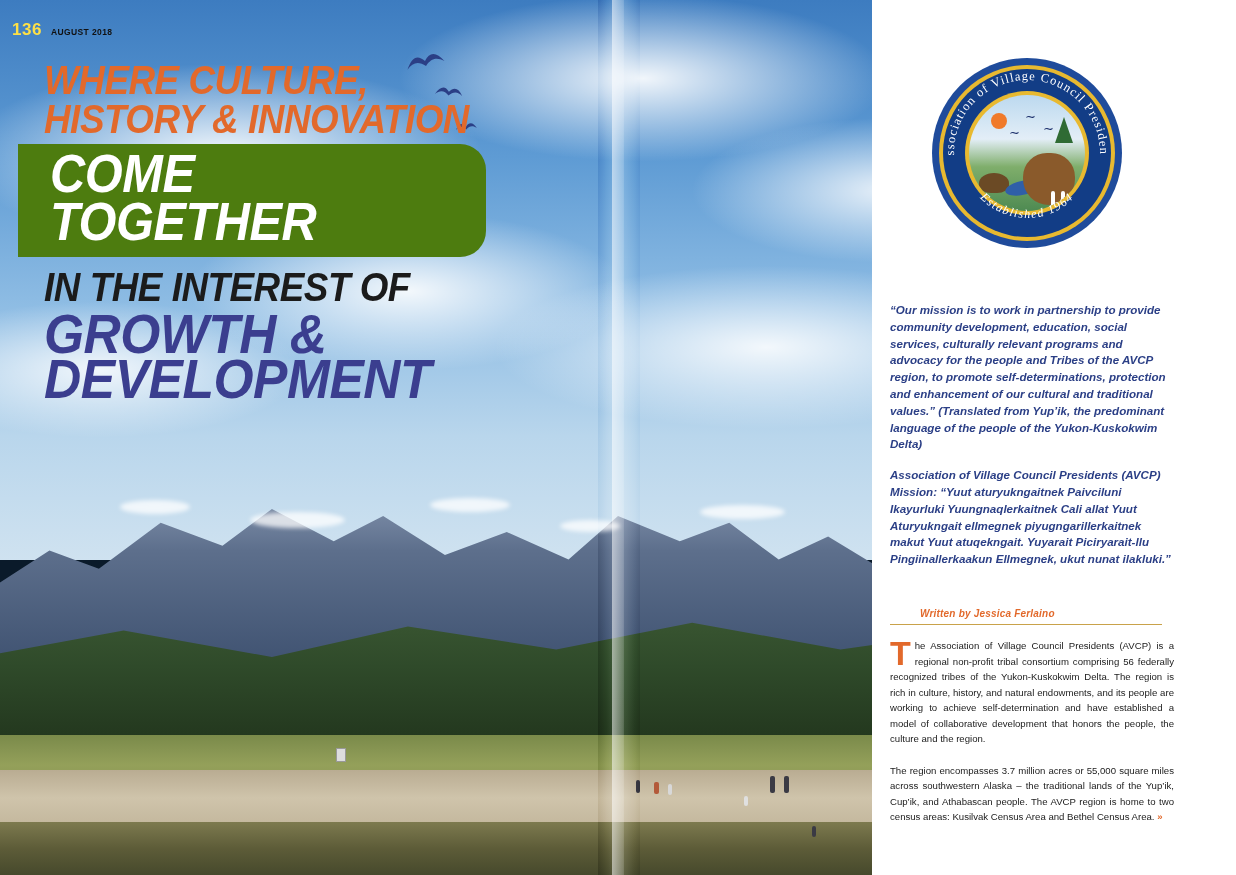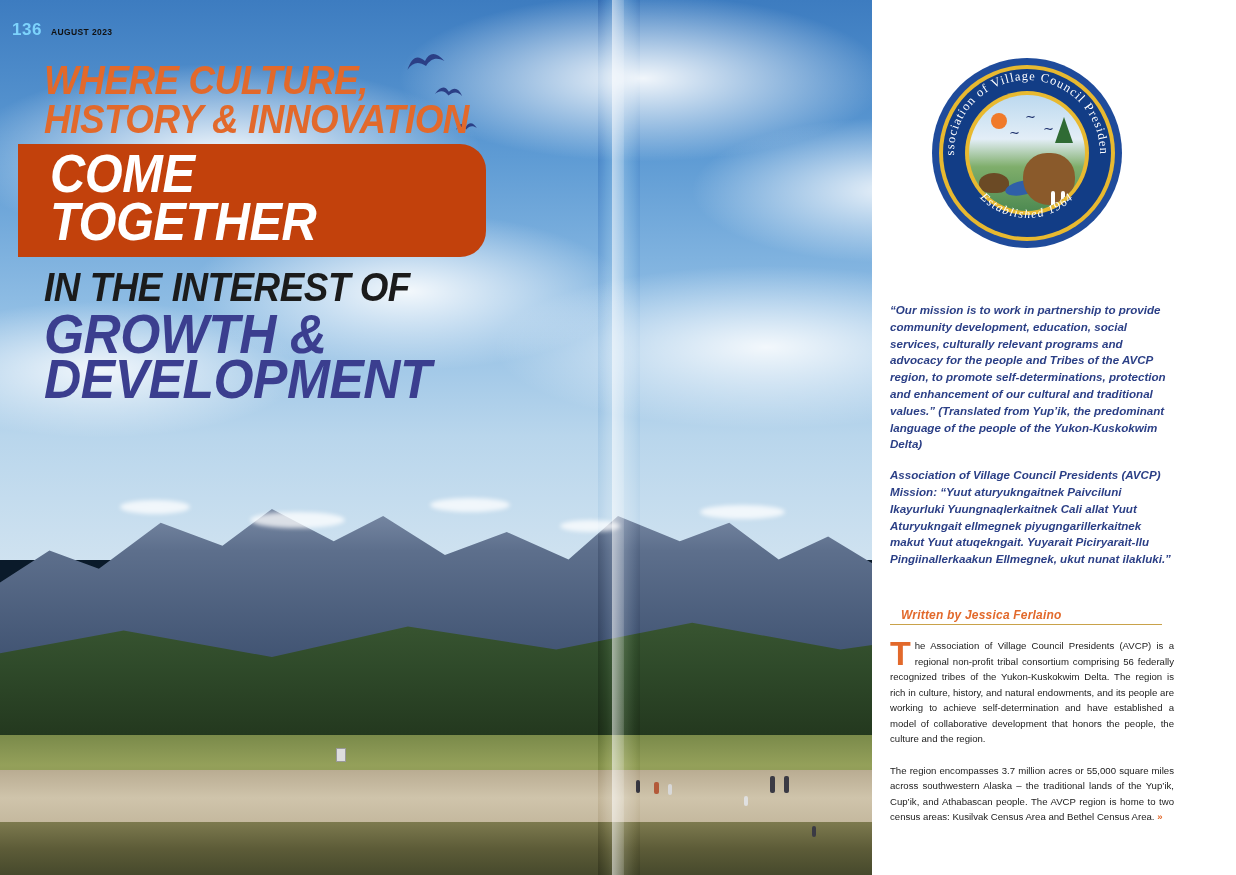--- a/index.html
+++ b/index.html
@@ -65,36 +65,36 @@
   }
 
   
   .bird{position:absolute;color:#2b3f86;font-size:26px;line-height:1;}
   .bird.b1{left:405px;top:48px;transform:rotate(-12deg);}
   .bird.b2{left:432px;top:78px;transform:rotate(6deg) scale(.85);}
   .bird.b3{left:452px;top:112px;transform:rotate(-4deg) scale(.8);}
 
   
   .folio{position:absolute;left:12px;top:20px;display:flex;align-items:baseline;gap:9px;}
-  .folio .num{font-weight:bold;font-size:17px;color:#7dd3fc;letter-spacing:.5px;}
+  .folio .num{font-weight:bold;font-size:17px;color:#fde047;letter-spacing:.5px;}
   .folio .date{font-weight:bold;font-size:8.5px;color:#111;letter-spacing:.4px;}
 
   
   .headline{position:absolute;left:44px;top:62px;width:520px;}
   .hl-line{
     font-family:"Liberation Sans", sans-serif;
     font-weight:bold;font-style:italic;
     line-height:.92;letter-spacing:-.5px;
     text-transform:uppercase;
     transform:scaleX(.92);transform-origin:left center;
   }
   .hl-1{font-size:40px;color:#E2692B;}
   .hl-2{font-size:40px;color:#E2692B;margin-top:2px;}
   .hl-band{
-    margin-top:6px;background:#c2410c;border-radius:0 26px 26px 0;
+    margin-top:6px;background:#4d7c0f;border-radius:0 26px 26px 0;
     width:468px;padding:6px 0 10px 6px;box-sizing:border-box;
     margin-left:-26px;padding-left:32px;
   }
   .hl-3{font-size:53px;color:#ffffff;}
   .hl-4{font-size:40px;color:#1b1b1b;margin-top:12px;}
   .hl-5{font-size:56px;color:#3B3E8F;margin-top:2px;}
   .hl-6{font-size:56px;color:#3B3E8F;margin-top:-6px;}
 
   
   .panel{
@@ -128,22 +128,22 @@
   .seal-text svg{width:190px;height:190px;display:block;}
 
   .mission{
     position:absolute;left:890px;top:302px;width:284px;
     font-style:italic;font-weight:bold;font-size:11.6px;line-height:1.45;color:#2b3f86;
   }
   .mission p{margin:0 0 14px 0;}
 
   .rule{position:absolute;left:890px;top:624px;width:272px;height:1px;background:#c9a24a;}
   .byline{
-    position:absolute;left:901px;top:608px;
-    font-size:12px;font-weight:bold;font-style:italic;color:#E2692B;letter-spacing:.2px;
+    position:absolute;left:920px;top:608px;
+    font-size:10px;font-weight:bold;font-style:italic;color:#E2692B;letter-spacing:.2px;
   }
 
   .body{
     position:absolute;left:890px;top:638px;width:284px;
     font-size:9.6px;line-height:1.62;color:#1b1b1b;text-align:justify;
   }
   .body p{margin:0 0 16px 0;}
   .dropcap{
     float:left;font-size:34px;line-height:.82;font-weight:bold;color:#E2692B;
     margin:2px 4px 0 0;
@@ -201,21 +201,21 @@
       </svg>
   </div>
   <div class="bird b3">
     <svg width="28" height="14" viewBox="0 0 40 18">
         <path d="M1 14 C8 2 14 1 20 9 C26 1 33 2 39 13 C32 7 26 8 20 14 C14 8 8 7 1 14 Z" fill="#2b3f86"></path>
       </svg>
   </div>
 
   <div class="folio">
     <span class="num">136</span>
-    <span class="date">AUGUST 2023</span>
+    <span class="date">AUGUST 2018</span>
   </div>
 
   <div class="headline">
     <div class="hl-line hl-1">WHERE CULTURE,</div>
     <div class="hl-line hl-2">HISTORY &amp; INNOVATION</div>
     <div class="hl-band">
       <div class="hl-line hl-3">COME TOGETHER</div>
     </div>
     <div class="hl-line hl-4">IN THE INTEREST OF</div>
     <div class="hl-line hl-5">GROWTH &amp;</div>

